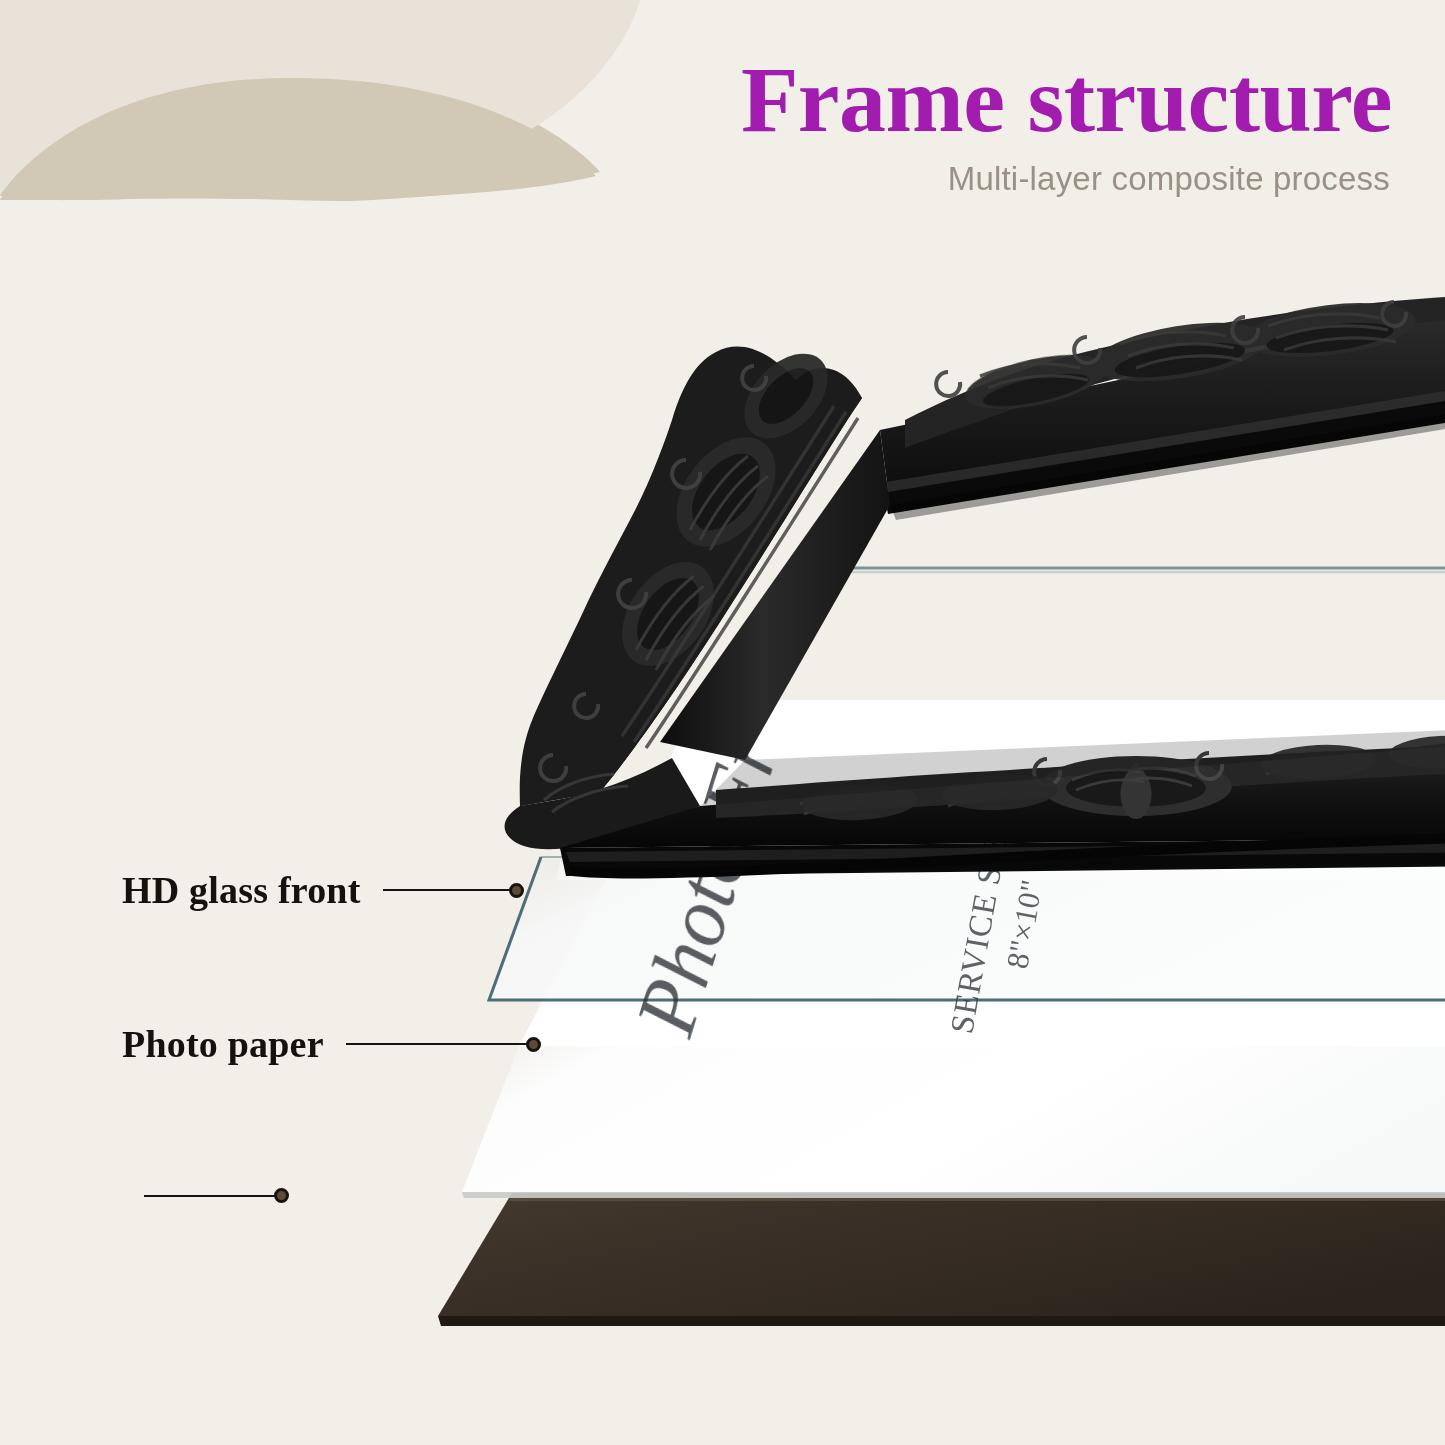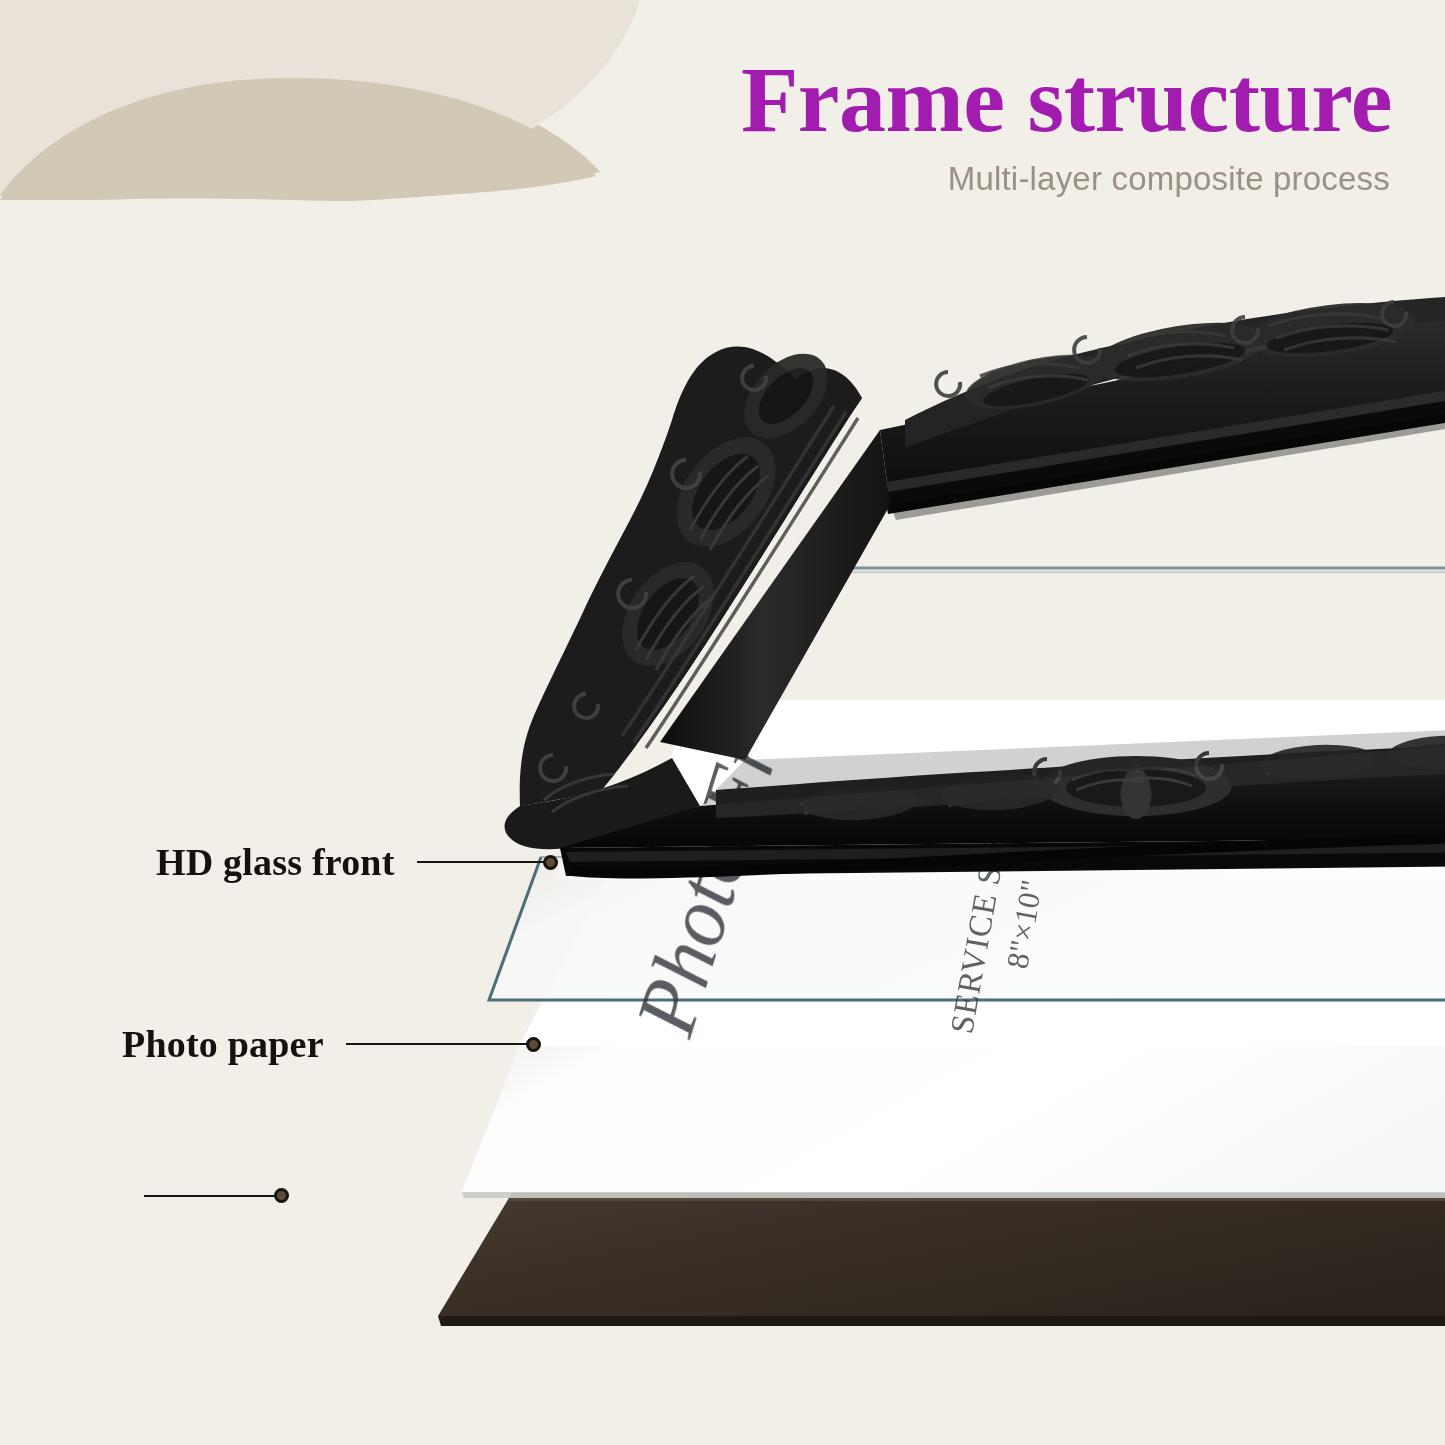--- a/index.html
+++ b/index.html
@@ -55,21 +55,21 @@
   .callout .dot{
     width:15px;height:15px;border-radius:50%;
     border:3.2px solid #17140F;background:#5C4B36;
     box-sizing:border-box;margin-left:-2px;flex:0 0 auto;
   }
 
   #co-resin{left:122px;top:563px;}
   #co-resin .leader{width:242px;}
   #co-resin .dot{width:13px;height:13px;border-width:3px;}
 
-  #co-glass{left:122px;top:840px;margin-left:34px;}
+  #co-glass{left:122px;top:868px;}
   #co-glass .leader{width:128px;}
 
   #co-paper{left:122px;top:1022px;}
   #co-paper .leader{width:182px;}
 
   #co-stand{left:122px;top:1188px;}
   #co-stand .leader{width:132px;}
 </style>
 </head>
 <body>

